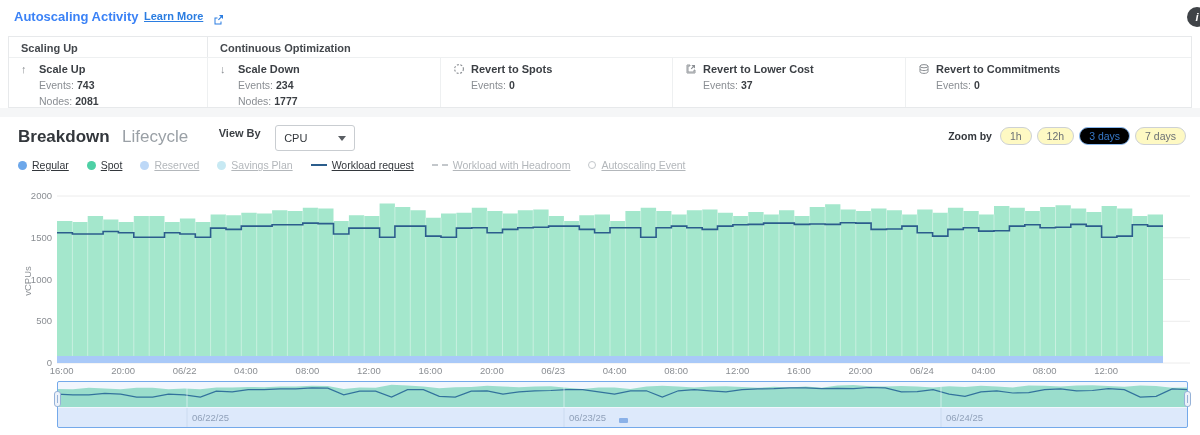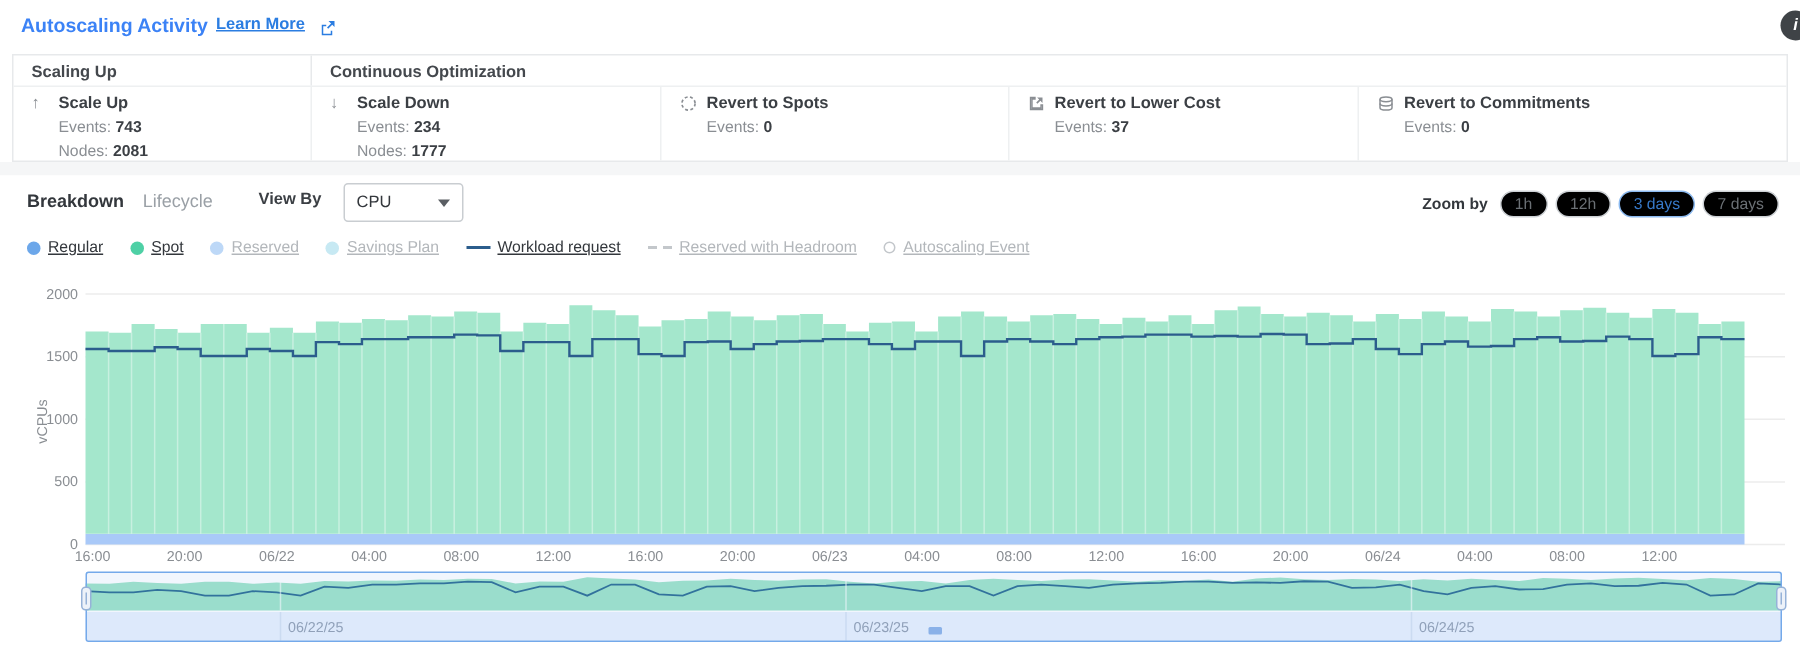--- a/index.html
+++ b/index.html
@@ -35,32 +35,32 @@
   .cell-title { font-size:11px; font-weight:700; color:#3b3f44; display:flex; align-items:center; gap:6px; }
   .cell-icn { color:#8a8e93; font-size:11px; width:12px; text-align:center; display:inline-flex; }
   .kv { font-size:10.5px; color:#8a8e93; margin:4px 0 0 18px; }
   .kv b { color:#3b3f44; margin-left:3px; }
 
   .strip { position:absolute; left:0; right:0; top:108px; height:9px; background:#f5f6f7; }
 
   
   .panel { position:absolute; left:0; right:0; top:117px; bottom:0; background:#fff; }
   .controls { position:absolute; top:4px; left:18px; right:14px; height:28px; }
-  .tab { display:inline-block; font-size:12px; margin-right:8px; cursor:pointer; padding-top:6px;}
+  .tab { display:inline-block; font-size:17px; margin-right:8px; cursor:pointer; padding-top:6px;}
   .tab.on { font-weight:700; color:#33373c; }
   .tab.off { color:#9aa0a6; }
   .viewby-lbl { display:inline-block; font-size:11px; font-weight:700; margin:6px 10px 18px 18px; vertical-align:top;}
   .select { display:inline-flex; width:80px; height:26px; border:1px solid #c9cdd1; border-radius:3px;
             align-items:center; padding:0 8px; font-size:11px; color:#33373c; cursor:pointer; background:#fff;}
   .select .sv { flex:1; }
   .caret { width:0; height:0; border-left:4px solid transparent; border-right:4px solid transparent;
            border-top:5px solid #5a5e63; }
   .zoomby { position:absolute; right:0; top:6px; display:flex; align-items:center; gap:5px;justify-content:center; }
   .zoomby-lbl { font-size:10.5px; font-weight:700; color:#33373c; margin-right:3px; }
-  .pill { height:18px; border:1px solid #cdd1d5; border-radius:9px; background:#000000; font-size:10.5px;
+  .pill { height:18px; border:1px solid #cdd1d5; border-radius:9px; background:#fef9c3; font-size:10.5px;
           color:#6b7075; padding:0 9px; display:flex; align-items:center; cursor:pointer;
           font-family:"Liberation Sans",sans-serif; }
   .pill.on { background:#000000; border-color:#8cbaf0; color:#3779c9; }
 
   .legend { position:absolute; top:40px; left:18px; right:14px; height:16px; display:flex; gap:18px;
             align-items:center; }
   .litem { display:flex; align-items:center; gap:5px; font-size:10.5px; cursor:pointer;text-decoration:underline; }
   .litem.on { color:#33373c; } .litem.off { color:#b3b7bb; }
   .ldot { width:9px; height:9px; border-radius:50%; }
   .lline { width:16px; height:0; border-top:2px solid; }
@@ -193,21 +193,21 @@
         <span class="litem off">
           <span class="ldot" style="background: rgb(199, 233, 243);"></span>
           <span>Savings Plan</span>
         </span>
         <span class="litem on">
           <span class="lline" style="border-color: rgb(43, 93, 140);"></span>
           <span>Workload request</span>
         </span>
         <span class="litem off">
           <span class="ldash" style="border-color: rgb(195, 199, 203);"></span>
-          <span>Reserved with Headroom</span>
+          <span>Workload with Headroom</span>
         </span>
         <span class="litem off">
           <span class="lcirc" style="border-color: rgb(195, 199, 203);"></span>
           <span>Autoscaling Event</span>
         </span>
       </div>
 
     <div class="chart-wrap">
       <svg id="main-svg" width="1200" height="195">
           <line x1="57" y1="177" x2="1190" y2="177" stroke="#ececec" stroke-width="1"></line>

